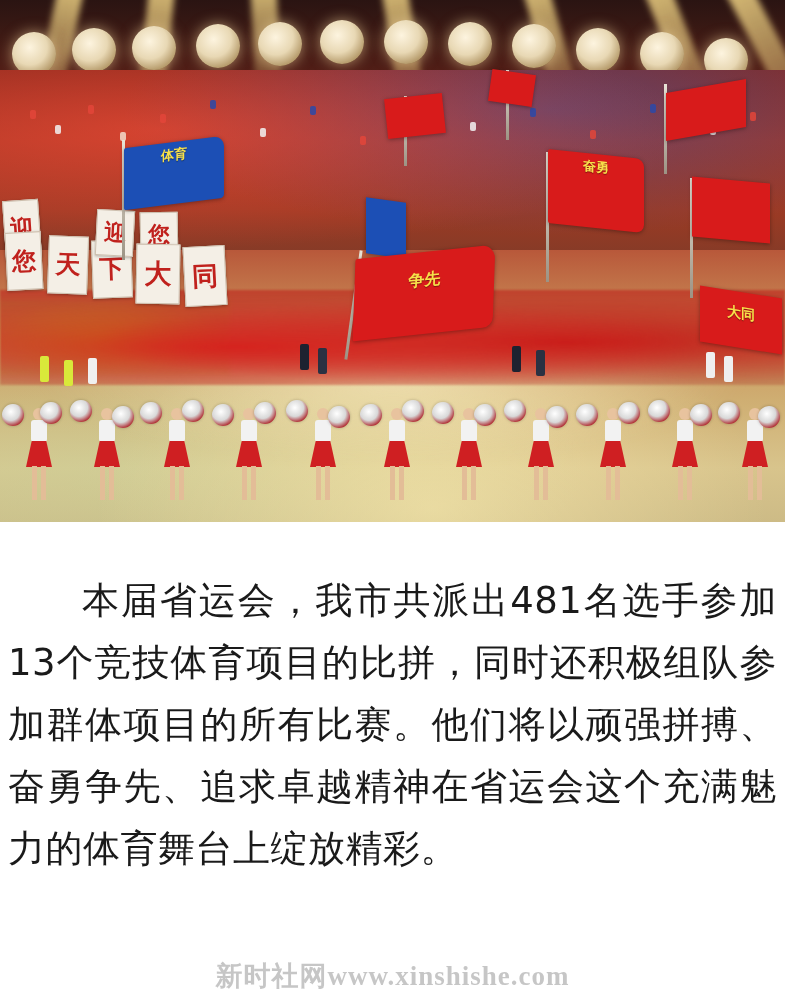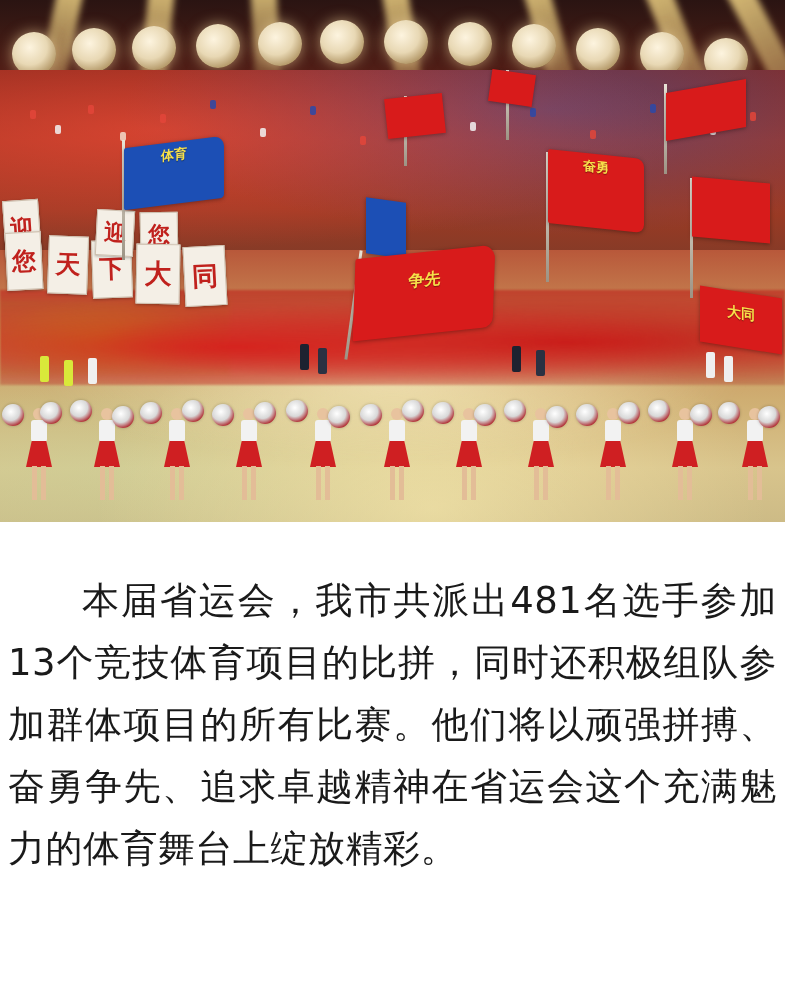--- a/index.html
+++ b/index.html
@@ -461,14 +461,15 @@
       <div class="pom" style="left:718px; bottom:98px;"></div>
       <div class="pom" style="left:758px; bottom:94px;"></div>
     </div>
 
   </div>
 
   <div class="caption">
     <p>本届省运会，我市共派出481名选手参加13个竞技体育项目的比拼，同时还积极组队参加群体项目的所有比赛。他们将以顽强拼搏、奋勇争先、追求卓越精神在省运会这个充满魅力的体育舞台上绽放精彩。</p>
   </div>
 
+  <div class="watermark">新时社网www.xinshishe.com</div>
 
 </div>
 
 </body></html>

